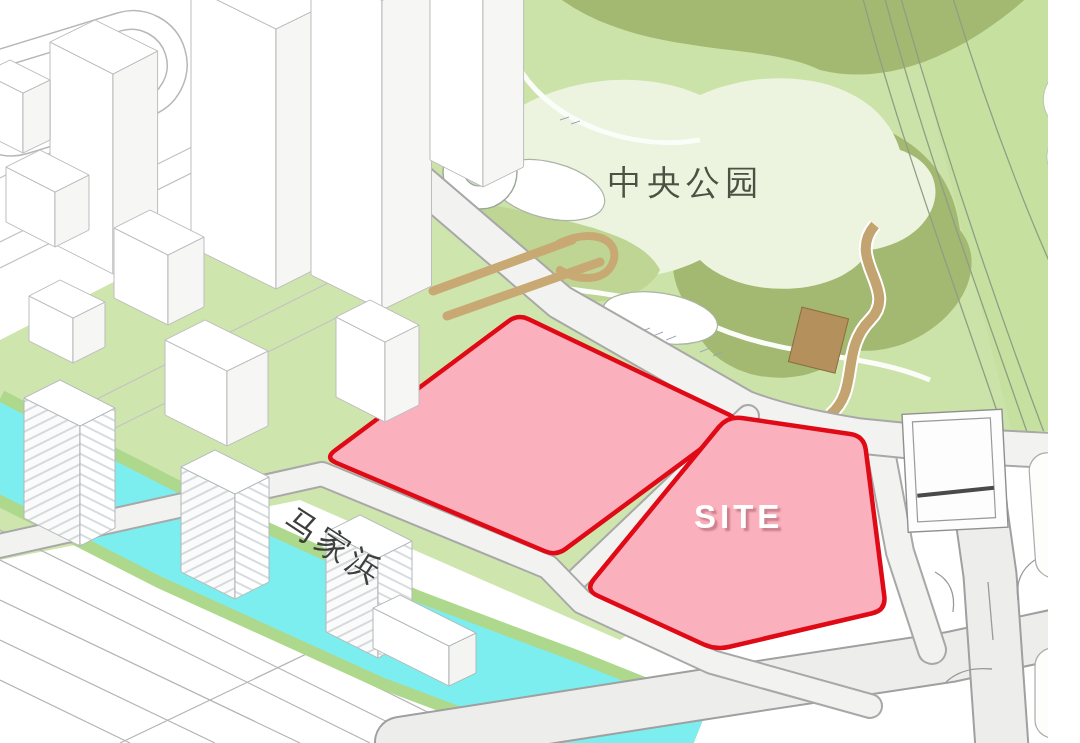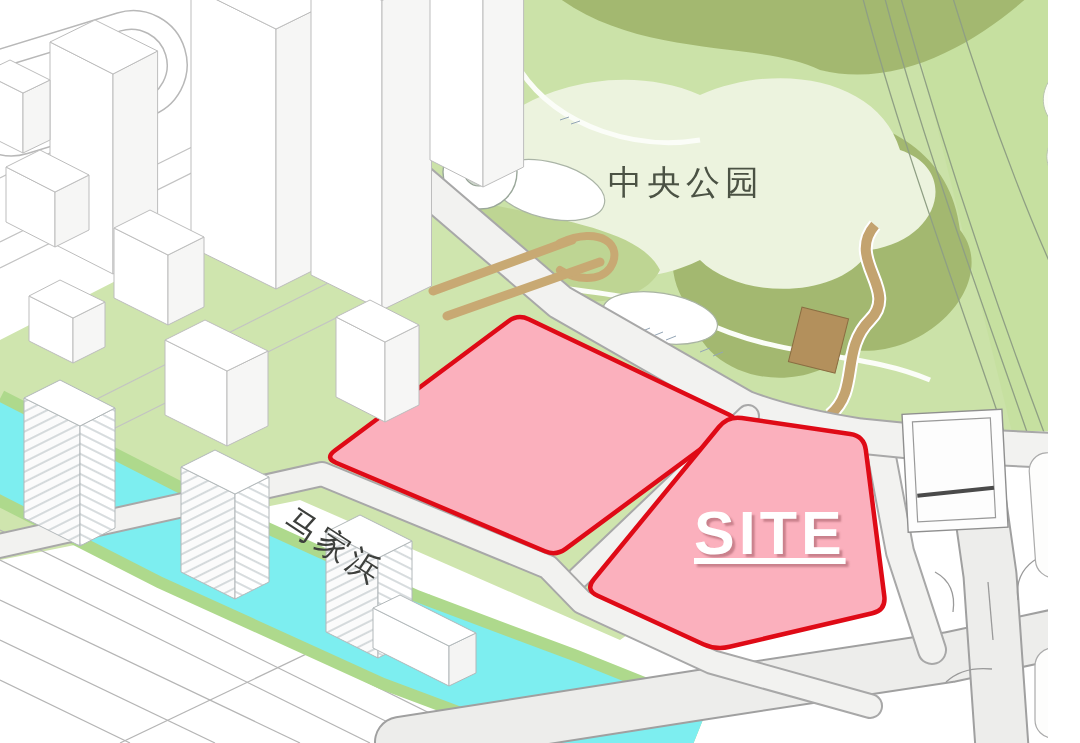--- a/index.html
+++ b/index.html
@@ -3,22 +3,22 @@
 <meta charset="utf-8">
 <style>
   html,body{margin:0;padding:0;background:#ffffff;}
   #stage{position:relative;width:1048px;height:743px;overflow:hidden;background:#ffffff;
          font-family:"Liberation Sans","DejaVu Sans",sans-serif;}
   #stage svg{position:absolute;left:0;top:0;}
   .map-label{position:absolute;white-space:nowrap;pointer-events:none;}
   .park-label{left:608px;top:160px;font-size:34px;letter-spacing:5px;color:#4b5244;font-weight:500;}
   .river-label{left:300px;top:498px;font-size:33px;letter-spacing:4px;color:#3d3f3c;
                transform:rotate(33deg);transform-origin:0 0;font-weight:500;}
-  .site-label{left:694px;top:498px;font-size:61px;font-weight:bold;color:#ffffff;letter-spacing:4px;
-              text-shadow:3px 3px 2px rgba(140,70,80,0.45);text-decoration:underline;}
+  .site-label{left:694px;top:498px;font-size:33px;font-weight:bold;color:#ffffff;letter-spacing:4px;
+              text-shadow:3px 3px 2px rgba(140,70,80,0.45);}
 </style>
 </head>
 <body>
 
 <div id="stage">
 <svg width="1080" height="743" viewBox="0 0 1080 743">
   <defs>
     <clipPath id="parkClip">
           <polygon points="515,-5 1085,-5 1085,432 905,430 745,406 560,300 385,163"></polygon>
         </clipPath>

